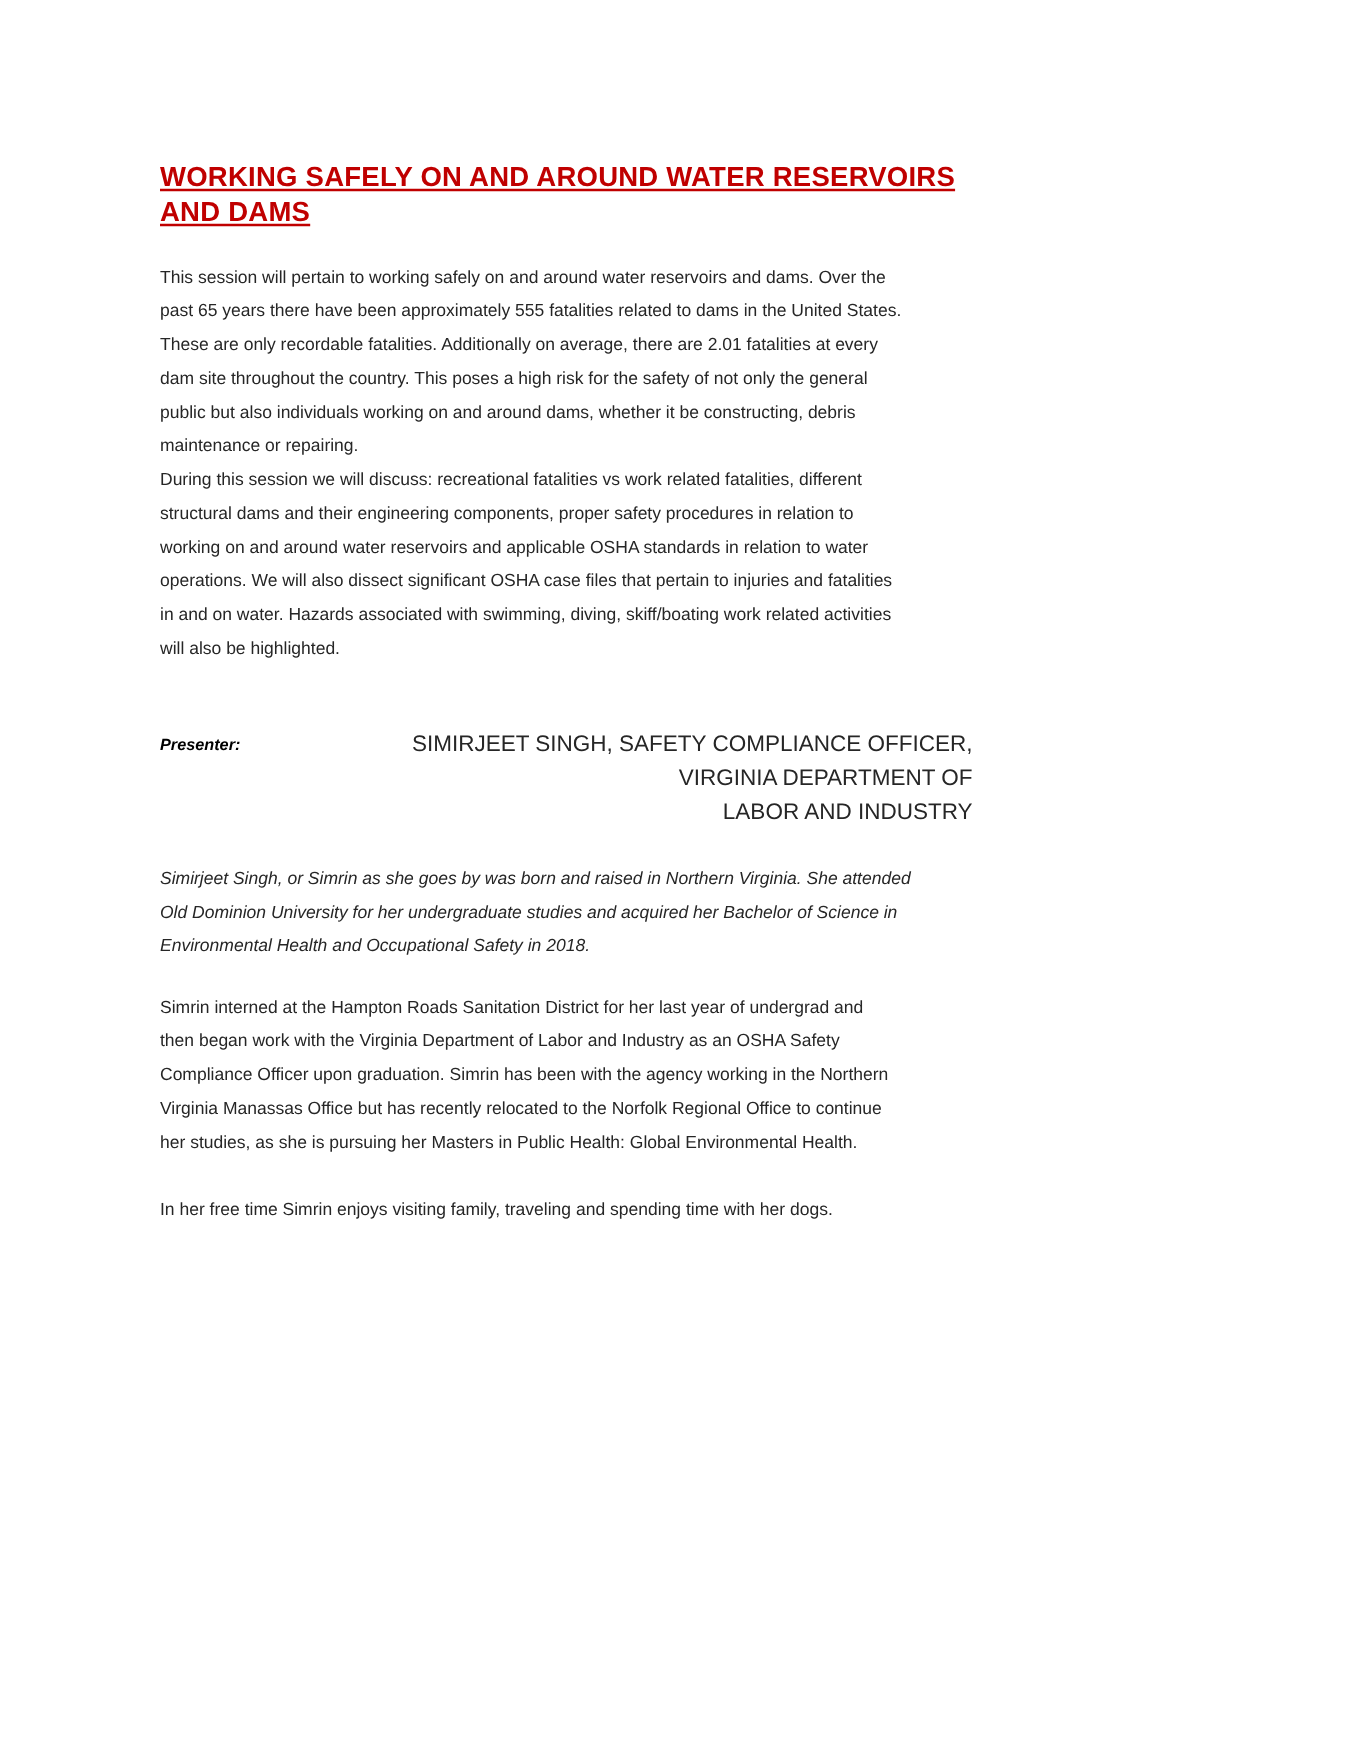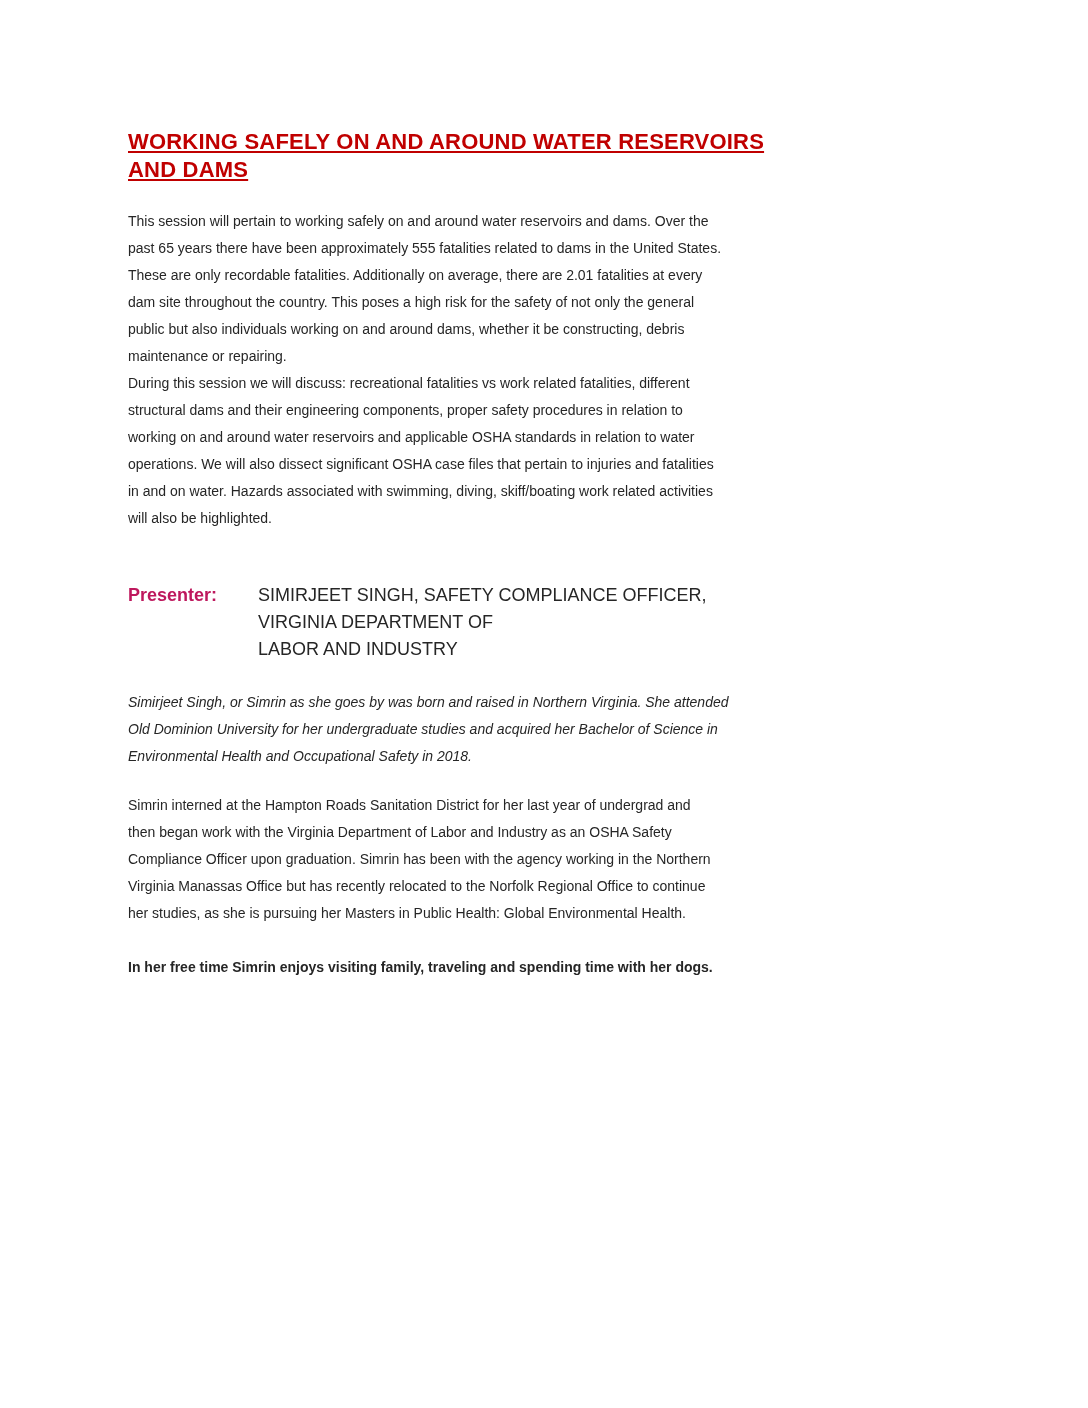--- a/index.html
+++ b/index.html
@@ -37,35 +37,37 @@
   }
   .intro-block p {
     margin: 0;
   }
   .presenter-row {
     display: flex;
     align-items: flex-start;
     margin-top: 50px;
   }
   .presenter-label {
-    font-size: 18px;
+    font-size: 13px;
     line-height: 27px;
     font-weight: bold;
-    color: #be185d;
+    color: #000000;
     width: 130px;
     flex: 0 0 130px;
+    font-style: italic;
   }
   .presenter-name {
     font-size: 18px;
     line-height: 27px;
     white-space: pre-line;
+    text-align: right;
   }
   .bio-1 { margin-top: 26px; font-style: italic; }
   .bio-2 { margin-top: 22px; }
-  .bio-3 { margin-top: 27px; font-weight: bold; }
+  .bio-3 { margin-top: 27px; }
 </style>
 </head>
 <body>
 
 <div class="page">
 
   <h1 class="title">WORKING SAFELY ON AND AROUND WATER RESERVOIRS AND DAMS</h1>
 
   <div class="intro-block">
     <p class="body-text">This session will pertain to working safely on and around water reservoirs and dams. Over the

